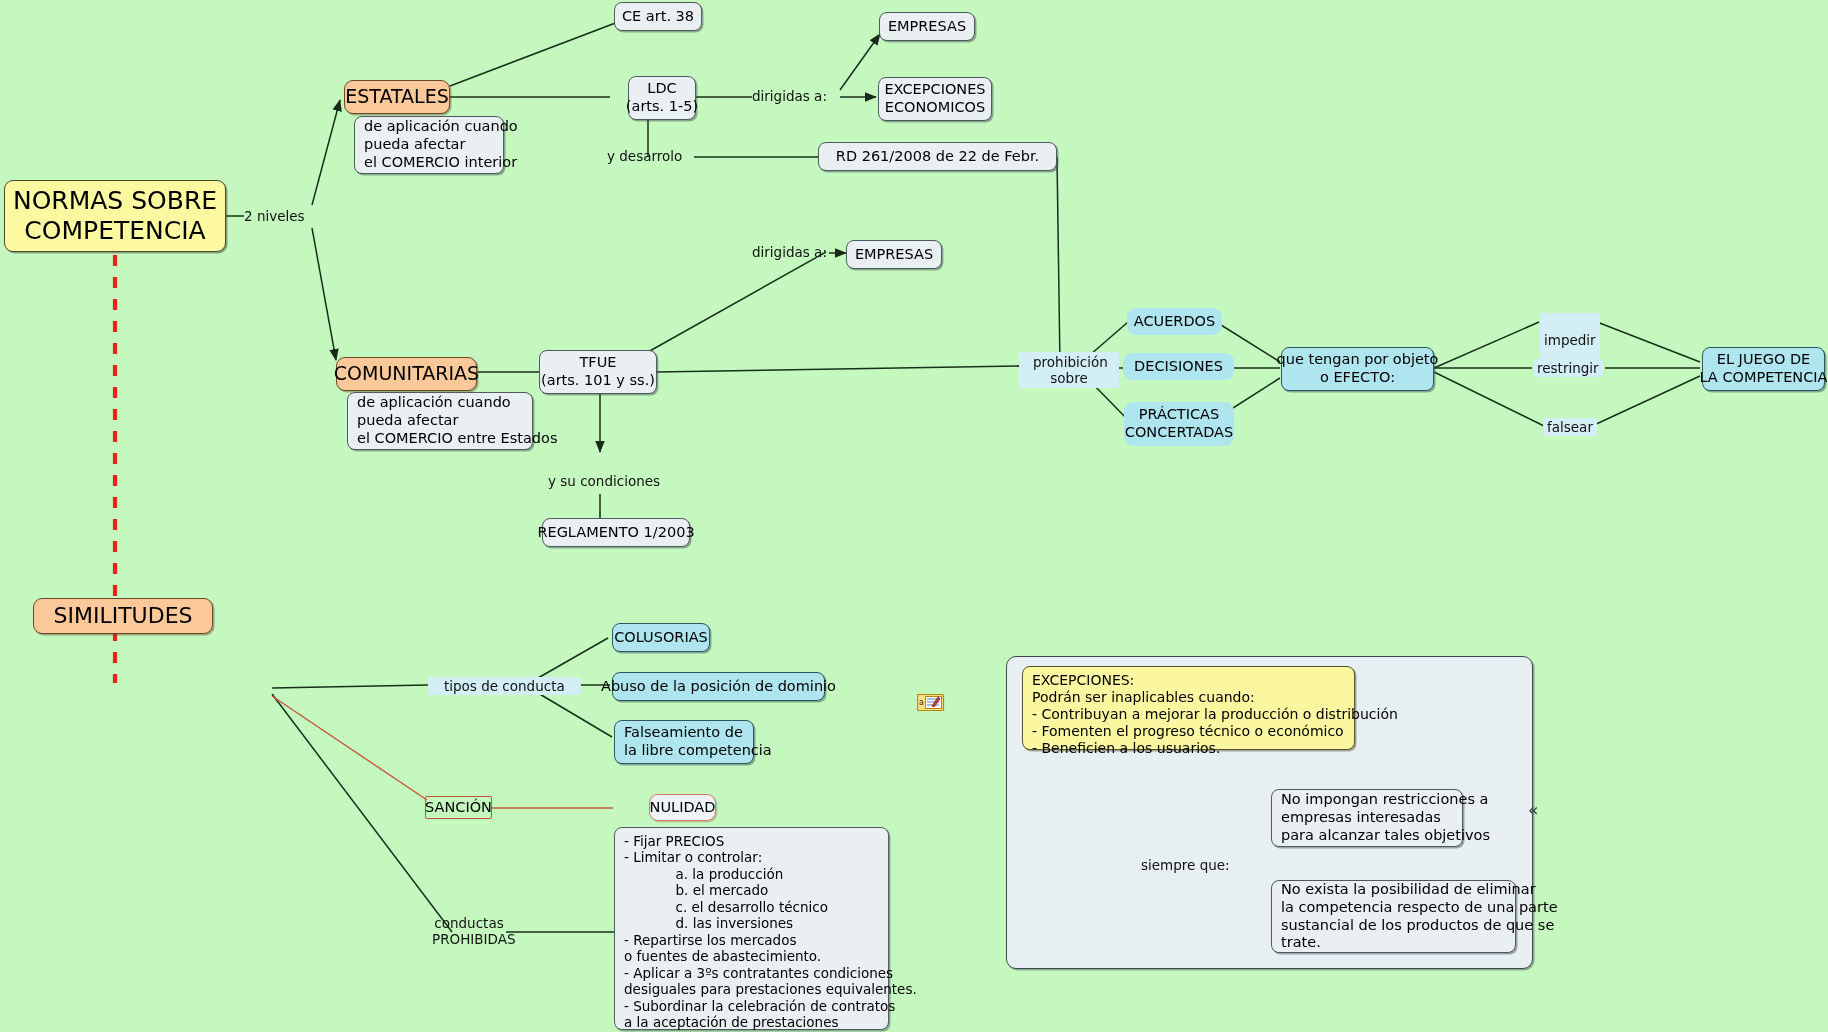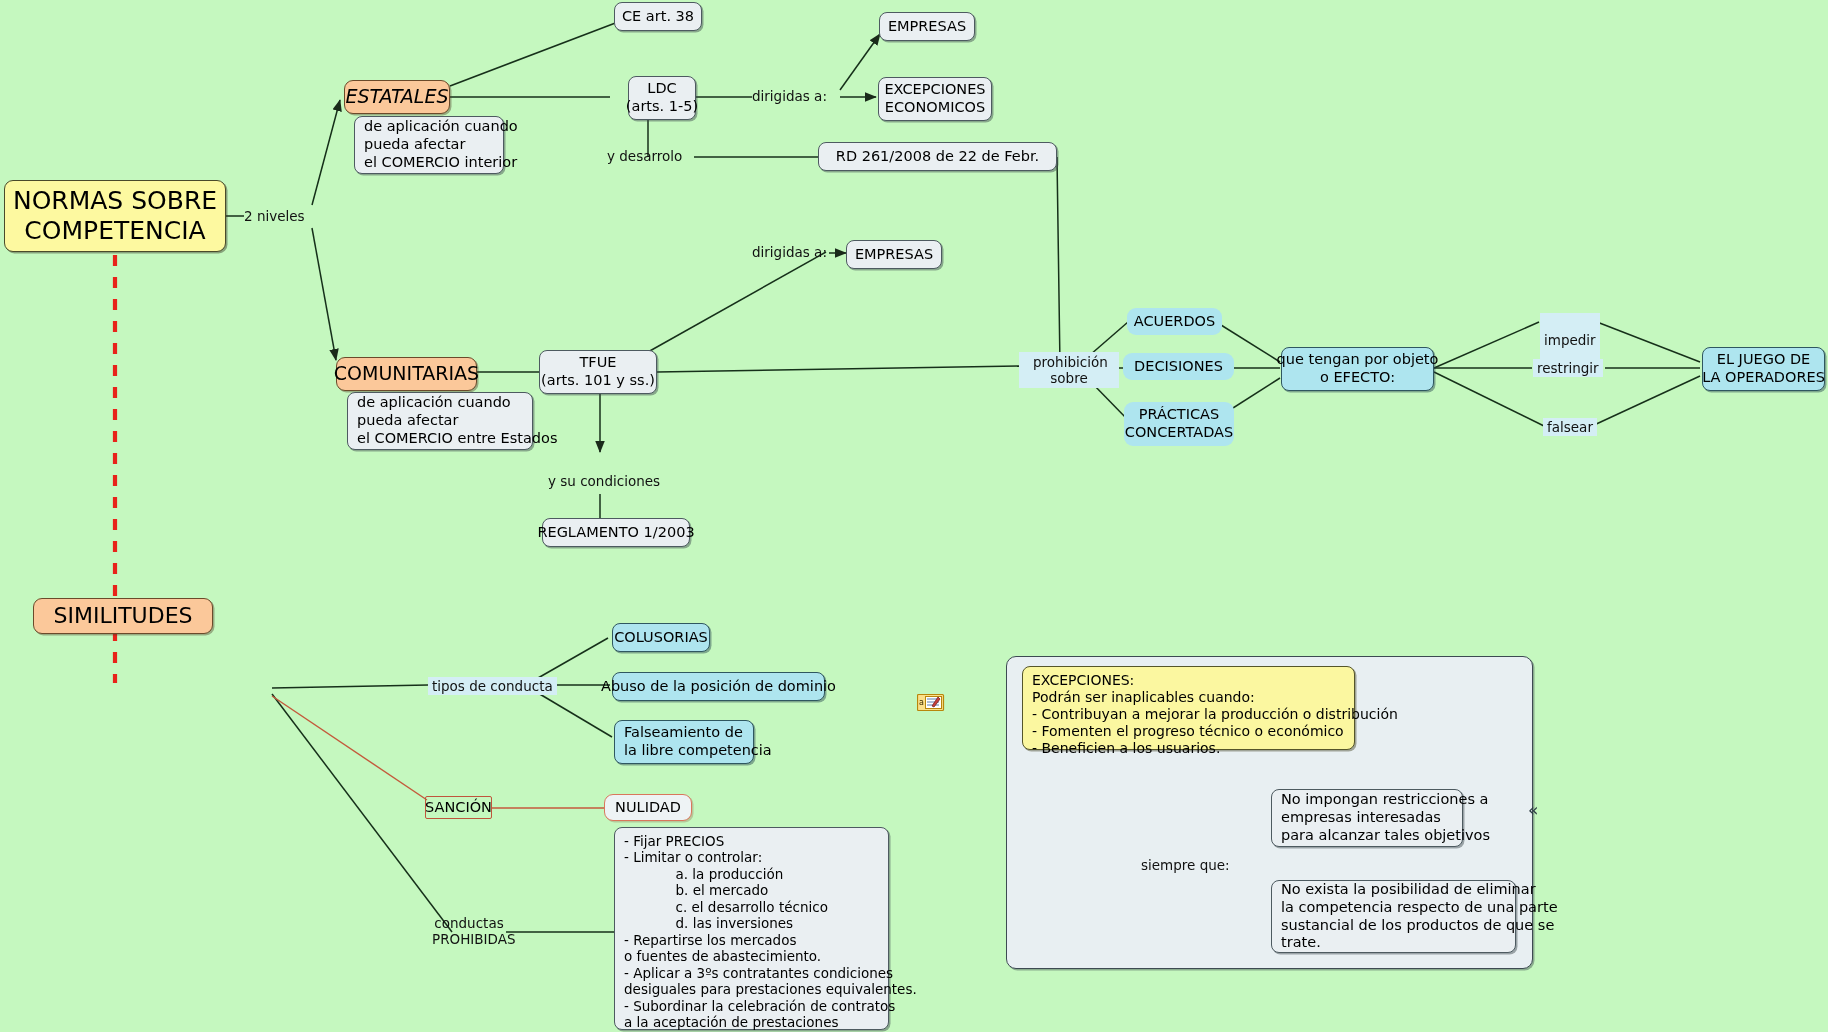--- a/index.html
+++ b/index.html
@@ -216,21 +216,21 @@
 
     <g stroke="#c45a3c" stroke-width="1.4" fill="none">
       <line x1="272" y1="696" x2="427" y2="800"></line>
       <line x1="492" y1="808" x2="613" y2="808"></line>
     </g>
   </svg>
 
   <div class="node n-main pad-l" style="left:4px; top:180px; width:222px; height:72px;">NORMAS SOBRE
 COMPETENCIA</div>
 
-  <div class="node n-orange pad-m" style="left:344px; top:80px; width:106px; height:34px;font-style:italic;">ESTATALES</div>
+  <div class="node n-orange pad-m" style="left:344px; top:80px; width:106px; height:34px;">ESTATALES</div>
 
   <div class="node n-grey pad-m txt-left" style="left:354px; top:116px; width:150px; height:58px;">de aplicación cuando
 pueda afectar
 el COMERCIO interior</div>
 
   <div class="node n-grey pad-s" style="left:614px; top:2px; width:88px; height:29px;">CE art. 38</div>
 
   <div class="node n-grey pad-m" style="left:628px; top:76px; width:68px; height:44px;">LDC
 (arts. 1-5)</div>
 
@@ -258,35 +258,35 @@
 
   <div class="node n-blue pad-s" style="left:1123px; top:353px; width:111px; height:27px; border-radius:9px; border:none; box-shadow:none;">DECISIONES</div>
 
   <div class="node n-blue pad-s" style="left:1124px; top:402px; width:110px; height:44px; border-radius:9px; border:none; box-shadow:none;">PRÁCTICAS
 CONCERTADAS</div>
 
   <div class="node n-blue pad-m" style="left:1281px; top:347px; width:153px; height:44px;">que tengan por objeto
 o EFECTO:</div>
 
   <div class="node n-blue pad-m" style="left:1702px; top:347px; width:123px; height:44px;">EL JUEGO DE
-LA OPERADORES</div>
+LA COMPETENCIA</div>
 
   <div class="node n-orange pad-m" style="left:33px; top:598px; width:180px; height:36px; font-size:22px;">SIMILITUDES</div>
 
 
   <div class="node n-blue pad-m" style="left:612px; top:623px; width:98px; height:29px;">COLUSORIAS</div>
 
   <div class="node n-blue pad-m" style="left:612px; top:672px; width:213px; height:29px;">Abuso de la posición de dominio</div>
 
   <div class="node n-blue pad-m txt-left" style="left:614px; top:720px; width:140px; height:44px;">Falseamiento de
 la libre competencia</div>
 
   <div class="node n-sancion pad-s" style="left:425px; top:796px; width:67px; height:23px;">SANCIÓN</div>
 
-  <div class="node n-nulidad pad-m" style="left:604px; top:794px; width:88px; height:27px;">NULIDAD</div>
+  <div class="node n-nulidad pad-m" style="left:649px; top:794px; width:67px; height:27px;">NULIDAD</div>
 
   <div class="node n-grey pad-m txt-left" style="left:614px; top:827px; width:275px; height:203px; font-size:13.5px; align-items:flex-start;">- Fijar PRECIOS
 - Limitar o controlar:
             a. la producción
             b. el mercado
             c. el desarrollo técnico
             d. las inversiones
 - Repartirse los mercados
 o fuentes de abastecimiento.
 - Aplicar a 3ºs contratantes condiciones
@@ -324,21 +324,21 @@
 
   <div class="link-label" style="left:1019px; top:352px; width:72px; padding:2px 14px;">prohibición
 sobre</div>
 
   <div class="link-label" style="left:1540px; top:313px; padding:19px 4px;">impedir</div>
 
   <div class="link-label" style="left:1533px; top:359px; padding:1px 4px;">restringir</div>
 
   <div class="link-label" style="left:1543px; top:418px; padding:1px 4px;">falsear</div>
 
-  <div class="link-label" style="left:428px; top:677px; padding:1px 4px;">tipos de conducta</div>
+  <div class="link-label" style="left:428px; top:677px; padding:1px 16px;">tipos de conducta</div>
 
   <div class="link-label plain" style="left:432px; top:915px; text-align:center; width:74px;">conductas
 PROHIBIDAS</div>
 
   <div class="link-label plain" style="left:1141px; top:857px;">siempre que:</div>
 
   <div class="note-icon" style="left:917px; top:692px;">
     <svg width="28" height="22" viewBox="0 0 28 22">
       <rect x="0.5" y="2.5" width="26" height="16" rx="1" fill="#fbe08a" stroke="#b8860b" stroke-width="1.2"></rect>
       <rect x="8.5" y="4.5" width="16" height="12" fill="#ffffff" stroke="#b8860b" stroke-width="1"></rect>

